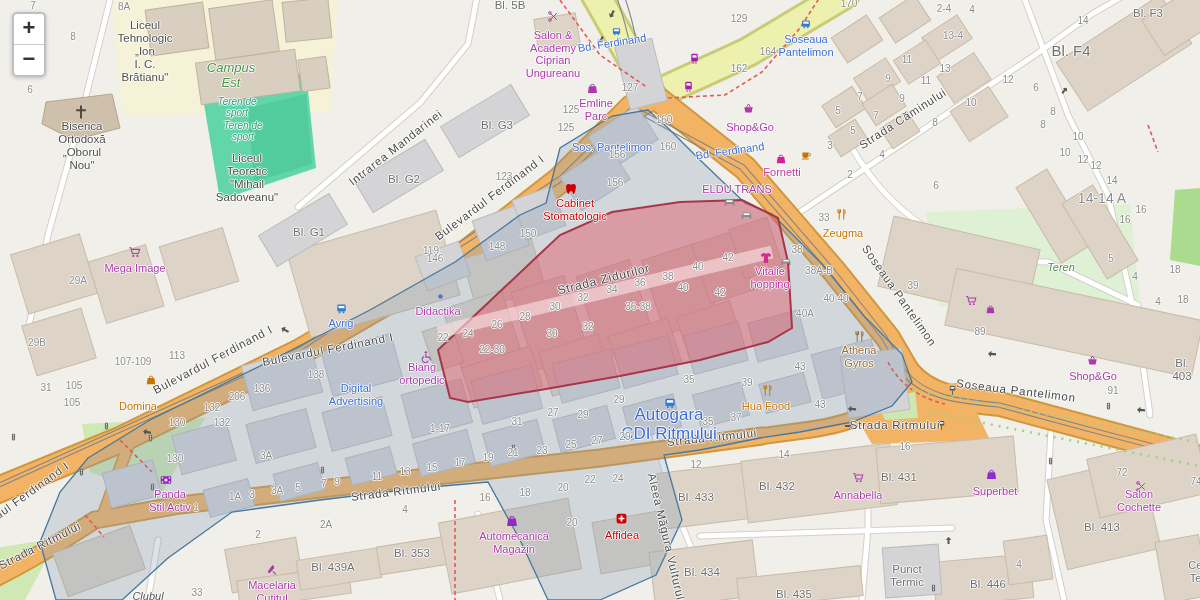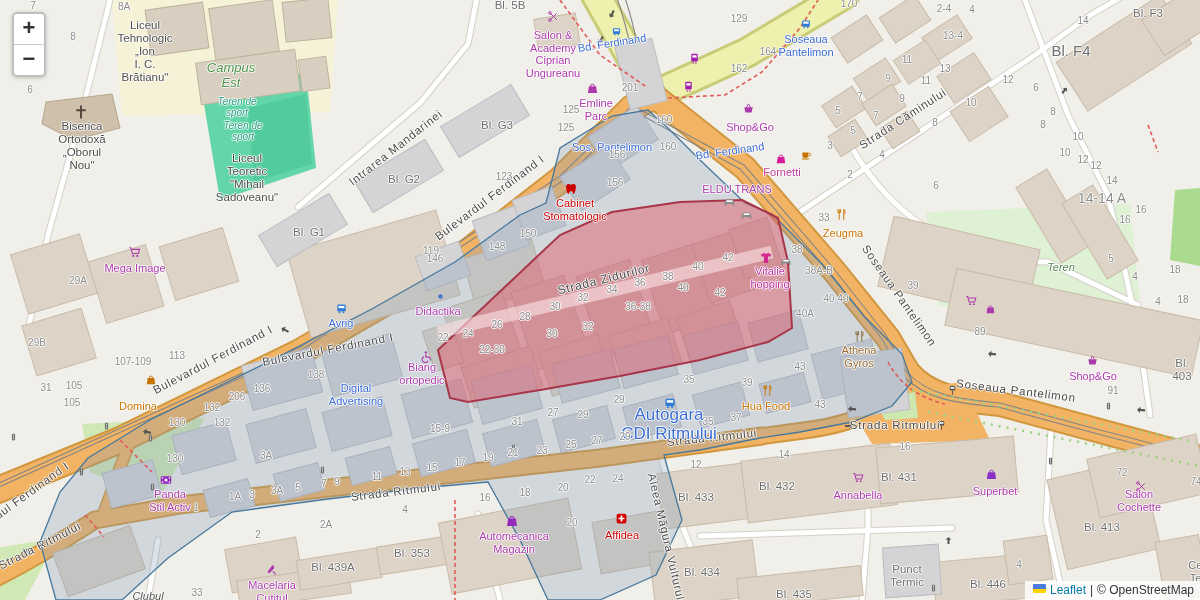--- a/index.html
+++ b/index.html
@@ -736,21 +736,21 @@
       <div class="lbl" style="left: 1043px; top: 125px; color: rgb(139, 139, 139); font-size: 10px; transform: translate(-50%, -50%) rotate(0deg);">8</div>
       <div class="lbl" style="left: 1078px; top: 137px; color: rgb(139, 139, 139); font-size: 10px; transform: translate(-50%, -50%) rotate(0deg);">10</div>
       <div class="lbl" style="left: 1065px; top: 153px; color: rgb(139, 139, 139); font-size: 10px; transform: translate(-50%, -50%) rotate(0deg);">10</div>
       <div class="lbl" style="left: 1083px; top: 160px; color: rgb(139, 139, 139); font-size: 10px; transform: translate(-50%, -50%) rotate(0deg);">12</div>
       <div class="lbl" style="left: 1096px; top: 166px; color: rgb(139, 139, 139); font-size: 10px; transform: translate(-50%, -50%) rotate(0deg);">12</div>
       <div class="lbl" style="left: 1112px; top: 181px; color: rgb(139, 139, 139); font-size: 10px; transform: translate(-50%, -50%) rotate(0deg);">14</div>
       <div class="lbl" style="left: 1083px; top: 21px; color: rgb(139, 139, 139); font-size: 10px; transform: translate(-50%, -50%) rotate(0deg);">14</div>
       <div class="lbl" style="left: 1102px; top: 199px; color: rgb(139, 139, 139); font-size: 14px; transform: translate(-50%, -50%) rotate(0deg);">14-14 A</div>
       <div class="lbl" style="left: 1141px; top: 210px; color: rgb(139, 139, 139); font-size: 10px; transform: translate(-50%, -50%) rotate(0deg);">16</div>
       <div class="lbl" style="left: 1125px; top: 220px; color: rgb(139, 139, 139); font-size: 10px; transform: translate(-50%, -50%) rotate(0deg);">16</div>
-      <div class="lbl" style="left: 630px; top: 88px; color: rgb(139, 139, 139); font-size: 10px; transform: translate(-50%, -50%) rotate(0deg);">201</div>
+      <div class="lbl" style="left: 630px; top: 88px; color: rgb(139, 139, 139); font-size: 10px; transform: translate(-50%, -50%) rotate(0deg);">127</div>
       <div class="lbl" style="left: 571px; top: 110px; color: rgb(139, 139, 139); font-size: 10px; transform: translate(-50%, -50%) rotate(0deg);">125</div>
       <div class="lbl" style="left: 566px; top: 128px; color: rgb(139, 139, 139); font-size: 10px; transform: translate(-50%, -50%) rotate(0deg);">125</div>
       <div class="lbl" style="left: 504px; top: 177px; color: rgb(139, 139, 139); font-size: 10px; transform: translate(-50%, -50%) rotate(0deg);">123</div>
       <div class="lbl" style="left: 431px; top: 251px; color: rgb(139, 139, 139); font-size: 10px; transform: translate(-50%, -50%) rotate(0deg);">119</div>
       <div class="lbl" style="left: 528px; top: 234px; color: rgb(139, 139, 139); font-size: 10px; transform: translate(-50%, -50%) rotate(0deg);">150</div>
       <div class="lbl" style="left: 497px; top: 247px; color: rgb(139, 139, 139); font-size: 10px; transform: translate(-50%, -50%) rotate(0deg);">148</div>
       <div class="lbl" style="left: 435px; top: 259px; color: rgb(139, 139, 139); font-size: 10px; transform: translate(-50%, -50%) rotate(0deg);">146</div>
       <div class="lbl" style="left: 617px; top: 155px; color: rgb(139, 139, 139); font-size: 10px; transform: translate(-50%, -50%) rotate(0deg);">156</div>
       <div class="lbl" style="left: 615px; top: 183px; color: rgb(139, 139, 139); font-size: 10px; transform: translate(-50%, -50%) rotate(0deg);">156</div>
       <div class="lbl" style="left: 664px; top: 120px; color: rgb(139, 139, 139); font-size: 10px; transform: translate(-50%, -50%) rotate(0deg);">160</div>
@@ -790,21 +790,21 @@
       <div class="lbl" style="left: 377px; top: 477px; color: rgb(139, 139, 139); font-size: 10px; transform: translate(-50%, -50%) rotate(0deg);">11</div>
       <div class="lbl" style="left: 405px; top: 472px; color: rgb(139, 139, 139); font-size: 10px; transform: translate(-50%, -50%) rotate(0deg);">13</div>
       <div class="lbl" style="left: 432px; top: 468px; color: rgb(139, 139, 139); font-size: 10px; transform: translate(-50%, -50%) rotate(0deg);">15</div>
       <div class="lbl" style="left: 460px; top: 463px; color: rgb(139, 139, 139); font-size: 10px; transform: translate(-50%, -50%) rotate(0deg);">17</div>
       <div class="lbl" style="left: 488px; top: 458px; color: rgb(139, 139, 139); font-size: 10px; transform: translate(-50%, -50%) rotate(0deg);">19</div>
       <div class="lbl" style="left: 513px; top: 453px; color: rgb(139, 139, 139); font-size: 10px; transform: translate(-50%, -50%) rotate(0deg);">21</div>
       <div class="lbl" style="left: 542px; top: 451px; color: rgb(139, 139, 139); font-size: 10px; transform: translate(-50%, -50%) rotate(0deg);">23</div>
       <div class="lbl" style="left: 571px; top: 445px; color: rgb(139, 139, 139); font-size: 10px; transform: translate(-50%, -50%) rotate(0deg);">25</div>
       <div class="lbl" style="left: 597px; top: 441px; color: rgb(139, 139, 139); font-size: 10px; transform: translate(-50%, -50%) rotate(0deg);">27</div>
       <div class="lbl" style="left: 625px; top: 437px; color: rgb(139, 139, 139); font-size: 10px; transform: translate(-50%, -50%) rotate(0deg);">29</div>
-      <div class="lbl" style="left: 440px; top: 429px; color: rgb(139, 139, 139); font-size: 10px; transform: translate(-50%, -50%) rotate(0deg);">15-9</div>
+      <div class="lbl" style="left: 440px; top: 429px; color: rgb(139, 139, 139); font-size: 10px; transform: translate(-50%, -50%) rotate(0deg);">1-17</div>
       <div class="lbl" style="left: 517px; top: 422px; color: rgb(139, 139, 139); font-size: 10px; transform: translate(-50%, -50%) rotate(0deg);">31</div>
       <div class="lbl" style="left: 553px; top: 413px; color: rgb(139, 139, 139); font-size: 10px; transform: translate(-50%, -50%) rotate(0deg);">27</div>
       <div class="lbl" style="left: 583px; top: 415px; color: rgb(139, 139, 139); font-size: 10px; transform: translate(-50%, -50%) rotate(0deg);">29</div>
       <div class="lbl" style="left: 619px; top: 400px; color: rgb(139, 139, 139); font-size: 10px; transform: translate(-50%, -50%) rotate(0deg);">29</div>
       <div class="lbl" style="left: 689px; top: 380px; color: rgb(139, 139, 139); font-size: 10px; transform: translate(-50%, -50%) rotate(0deg);">35</div>
       <div class="lbl" style="left: 747px; top: 383px; color: rgb(139, 139, 139); font-size: 10px; transform: translate(-50%, -50%) rotate(0deg);">39</div>
       <div class="lbl" style="left: 800px; top: 367px; color: rgb(139, 139, 139); font-size: 10px; transform: translate(-50%, -50%) rotate(0deg);">43</div>
       <div class="lbl" style="left: 708px; top: 422px; color: rgb(139, 139, 139); font-size: 10px; transform: translate(-50%, -50%) rotate(0deg);">35</div>
       <div class="lbl" style="left: 736px; top: 418px; color: rgb(139, 139, 139); font-size: 10px; transform: translate(-50%, -50%) rotate(0deg);">37</div>
       <div class="lbl" style="left: 820px; top: 405px; color: rgb(139, 139, 139); font-size: 10px; transform: translate(-50%, -50%) rotate(0deg);">43</div>
@@ -845,16 +845,13 @@
       <div class="lbl" style="left: 1122px; top: 473px; color: rgb(139, 139, 139); font-size: 10px; transform: translate(-50%, -50%) rotate(0deg);">72</div>
       <div class="lbl" style="left: 1196px; top: 482px; color: rgb(139, 139, 139); font-size: 10px; transform: translate(-50%, -50%) rotate(0deg);">74</div>
       <div class="lbl" style="left: 1019px; top: 565px; color: rgb(139, 139, 139); font-size: 10px; transform: translate(-50%, -50%) rotate(0deg);">4</div>
     </div>
 
   <div class="zoomctl">
     <a>+</a>
     <a>−</a>
   </div>
 
-  <div class="attrib">
-    <span class="flag"></span><a class="lf">Leaflet</a><span class="sep">|</span><a class="osm">© OpenStreetMap</a>
-  </div>
 </div>
 
 </body></html>

